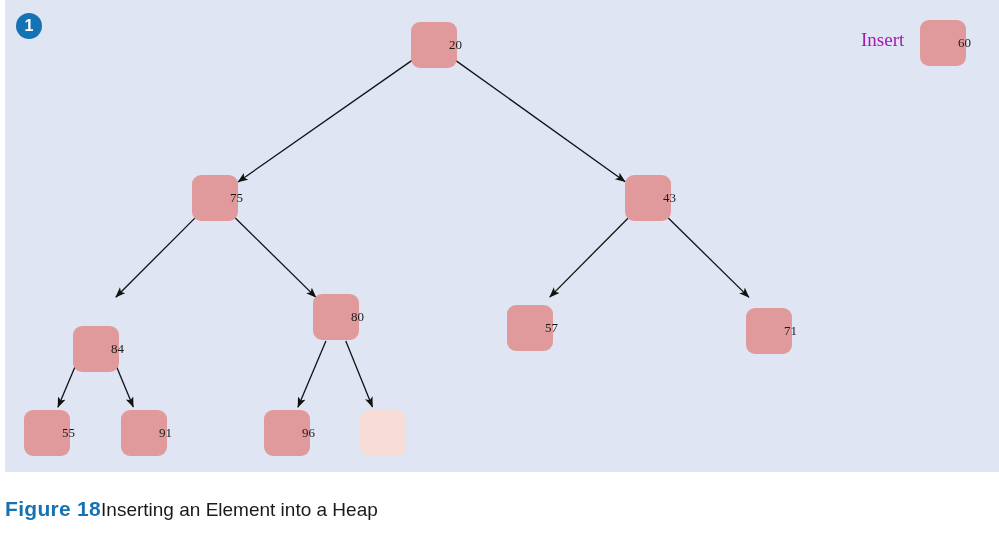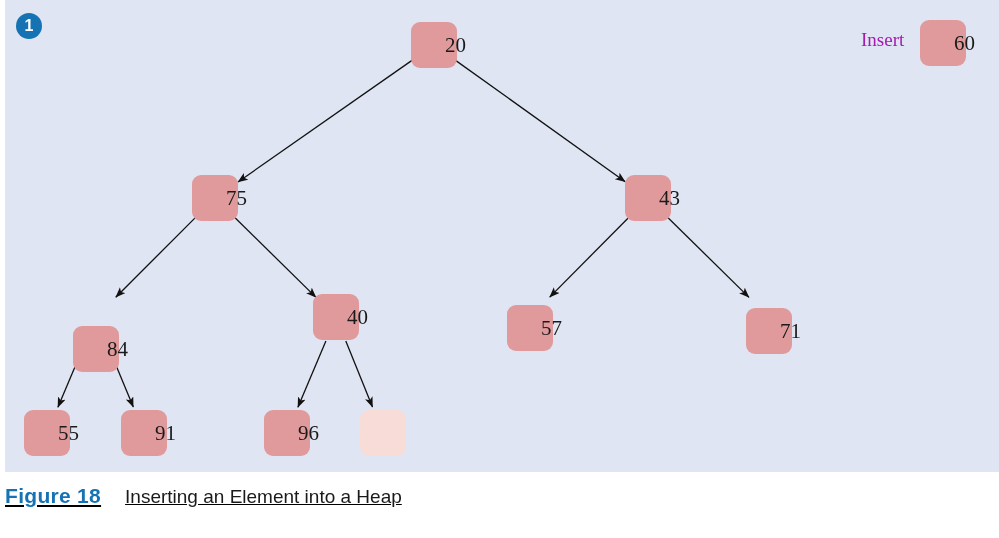--- a/index.html
+++ b/index.html
@@ -79,51 +79,49 @@
   .node {
     position: absolute;
     width: 46px;
     height: 46px;
     border-radius: 9px;
     background: #e09a9c;
     display: flex;
     align-items: center;
     justify-content: center;
     font-family: "Liberation Serif", serif;
-    font-size: 21px;
+    font-size: 13px;
     color: #1a1a1a;
     box-sizing: border-box;
     padding-left: 43px;
   }
   .node.vacant {
     background: #f8dcd8;
   }
 
   
   #caption {
     position: absolute;
     left: 5px;
-    top: 484px;
+    top: 497px;
     display: flex;
     align-items: baseline;
     white-space: nowrap;
-    text-decoration: underline;
   }
   #caption-figure-no {
     font-family: "Liberation Sans", sans-serif;
     font-size: 21px;
     font-weight: bold;
     color: #1573b4;
     letter-spacing: 0.3px;
   }
   #caption-title {
     font-family: "Liberation Sans", sans-serif;
     font-size: 19px;
     color: #1a1a1a;
-    margin-left: 24px;
   }
 </style>
 </head>
 <body>
 
 <div id="figure-panel">
 
   <svg id="arrow-layer" viewBox="0 0 994 472" xmlns="http://www.w3.org/2000/svg">
     <defs>
       <marker id="arrowhead" markerWidth="9" markerHeight="9" refX="7.6" refY="3.1" orient="auto" markerUnits="strokeWidth">
@@ -147,21 +145,21 @@
   <div id="step-badge">1</div>
 
   <div id="insert-label">Insert</div>
   <div class="node" id="insert-value-node" style="left:915px; top:20px;">60</div>
 
   <div id="nodes-group">
       <div class="node" style="left: 406px; top: 22px;">20</div>
       <div class="node" style="left: 187px; top: 175px;">75</div>
       <div class="node" style="left: 620px; top: 175px;">43</div>
       <div class="node" style="left: 68px; top: 294px; margin-top: 32px;">84</div>
-      <div class="node" style="left: 308px; top: 294px;">40</div>
+      <div class="node" style="left: 308px; top: 294px;">80</div>
       <div class="node" style="left: 502px; top: 305px;">57</div>
       <div class="node" style="left: 741px; top: 294px; margin-top: 14px;">71</div>
       <div class="node" style="left: 19px; top: 410px;">55</div>
       <div class="node" style="left: 116px; top: 410px;">91</div>
       <div class="node" style="left: 259px; top: 410px;">96</div>
       <div class="node vacant" style="left: 355px; top: 410px;"></div>
     </div>
 </div>
 
 <div id="caption">

